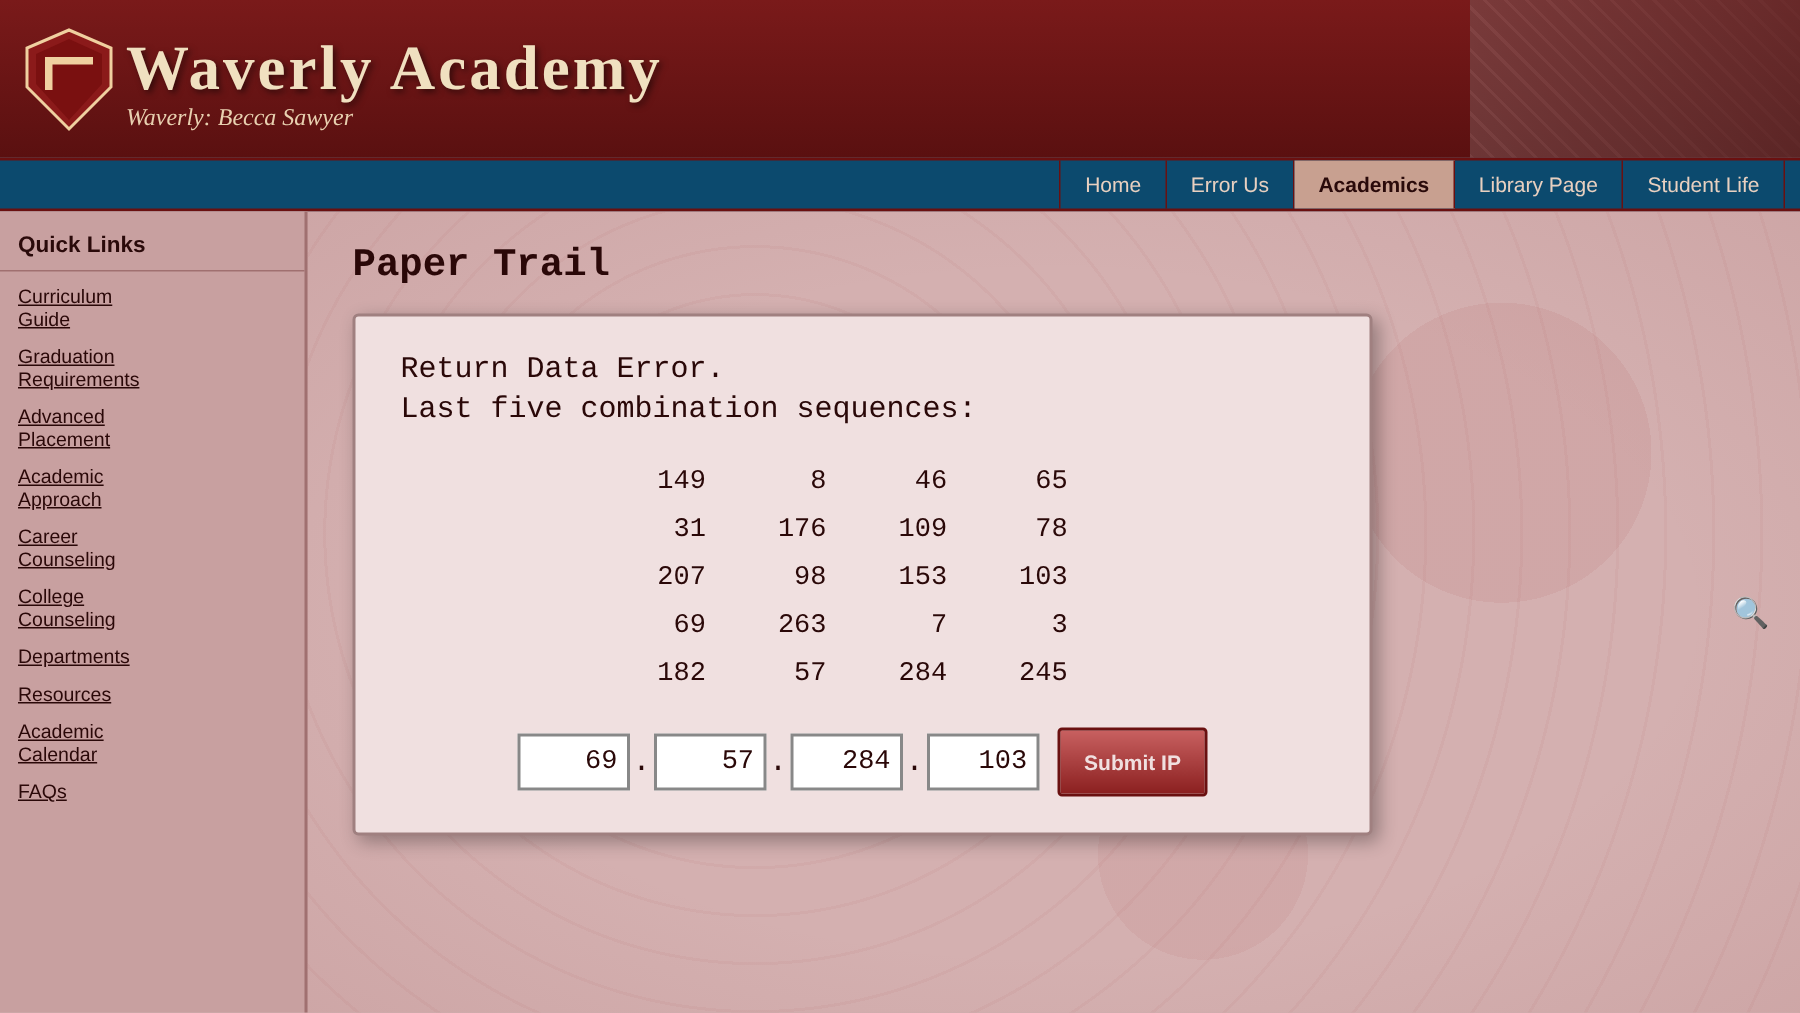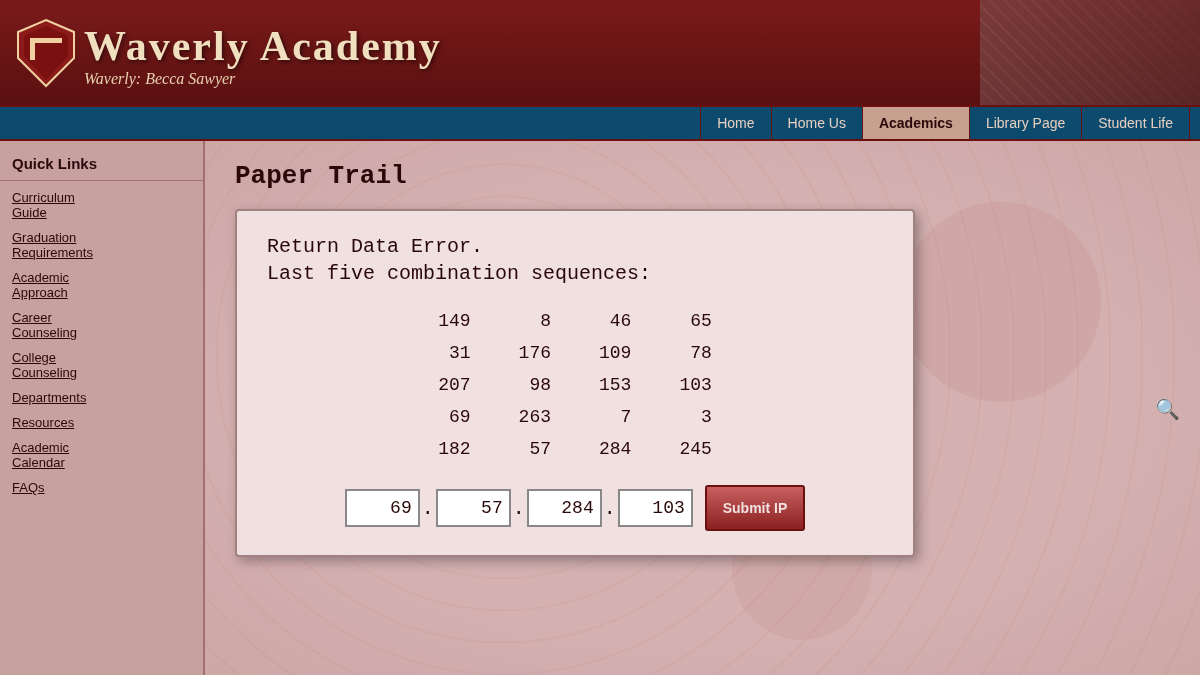--- a/index.html
+++ b/index.html
@@ -269,32 +269,33 @@
     <div id="header-title-block">
       <span id="site-title">Waverly Academy</span>
       <span id="welcome-text">Waverly: Becca Sawyer</span>
     </div>
   </div>
   <div id="header-bg-image"></div>
 </div>
 
 <div id="nav-bar">
   <div class="nav-item">Home</div>
-  <div class="nav-item">Home Us</div>
+  <div class="nav-item">Error Us</div>
   <div class="nav-item active">Academics</div>
   <div class="nav-item">Library Page</div>
   <div class="nav-item">Student Life</div>
 </div>
 
 <div id="main-layout">
 
   <div id="sidebar">
     <div class="sidebar-header">Quick Links</div>
     <a class="sidebar-item">Curriculum<br>Guide</a>
     <a class="sidebar-item">Graduation<br>Requirements</a>
+    <a class="sidebar-item">Advanced<br>Placement</a>
     <a class="sidebar-item">Academic<br>Approach</a>
     <a class="sidebar-item">Career<br>Counseling</a>
     <a class="sidebar-item">College<br>Counseling</a>
     <a class="sidebar-item">Departments</a>
     <a class="sidebar-item">Resources</a>
     <a class="sidebar-item">Academic<br>Calendar</a>
     <a class="sidebar-item">FAQs</a>
   </div>
 
   <div id="content-area">

